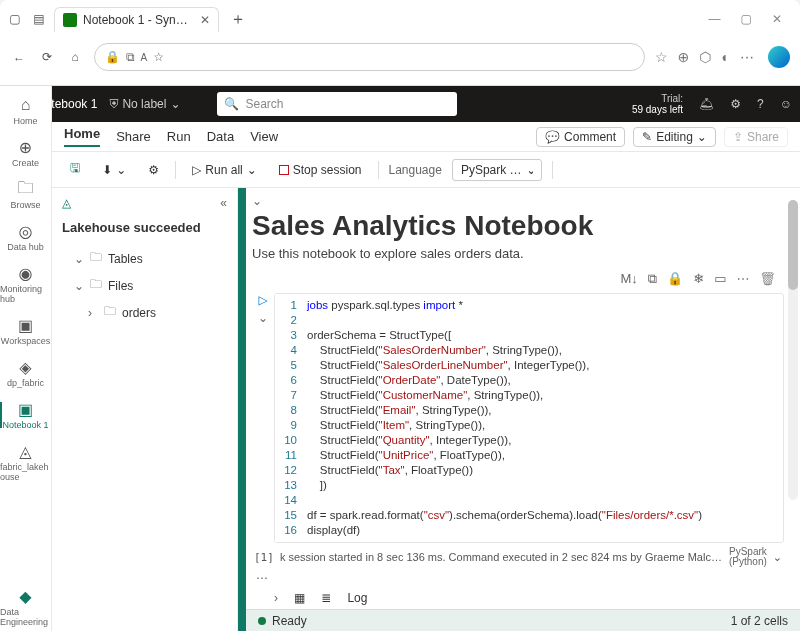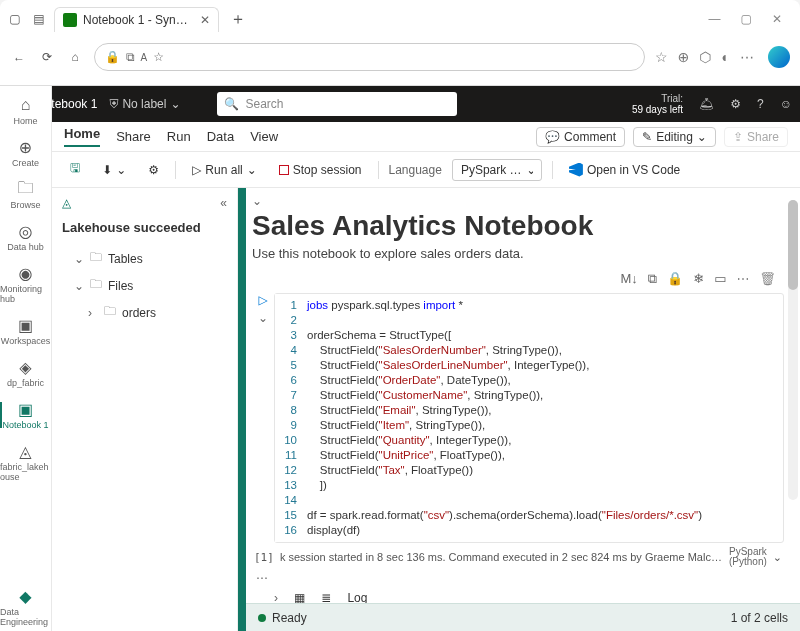--- a/index.html
+++ b/index.html
@@ -68,21 +68,21 @@
 .kw{color:#0000ff}.str{color:#a31515}
 .cell-out{display:flex;align-items:center;gap:6px;font-size:11px;color:#555;padding:4px 2px}
 .out-prefix{color:#555;font-family:Consolas,monospace}
 .out-lang{margin-left:auto;font-size:10px;color:#666;text-align:left;line-height:10px}
 .out-tabs{display:flex;align-items:center;gap:16px;padding:6px 4px 0 22px;font-size:12px}
 .out-tabs .row2{display:flex;gap:18px;margin-top:6px}
 .out-tabs .ott{color:#555}
 .out-tabs .ott.active{font-weight:600;border-bottom:2px solid #117865;padding-bottom:2px;color:#111}
 .scrollbar{position:absolute;right:2px;top:12px;width:10px;height:300px;background:#f0f0f0;border-radius:5px}
 .scroll-thumb{width:100%;height:90px;background:#c1c1c1;border-radius:5px}
-.statusbar{position:absolute;left:0;right:0;bottom:0;height:28px;background:#e8f0ee;display:flex;align-items:center;padding:0 12px;font-size:12px;color:#333;border-top:1px solid #cfe0db}
+.statusbar{position:absolute;left:0;right:0;bottom:0;height:22px;background:#e8f0ee;display:flex;align-items:center;padding:0 12px;font-size:12px;color:#333;border-top:1px solid #cfe0db}
 .statusbar .ready-dot{width:8px;height:8px;border-radius:50%;background:#107c41;margin-right:6px}
 .statusbar .right{margin-left:auto}
 </style>
 </head>
 <body>
 
 <div class="browser-chrome">
   <div class="tab-row">
     <div class="win-icon">▢</div>
     <div class="win-icon">▤</div>
@@ -241,24 +241,20 @@
       <div class="stop-sq"></div>
       <span>Stop session</span>
     </div>
   <div class="divider"></div>
   <span style="color:#666">Language</span>
   <div class="lang-pill">
       <span>PySpark (Pytho...</span>
       <span>⌄</span>
     </div>
   <div class="divider"></div>
-  <div class="tbtn">
-      <div class="vscode"></div>
-      <span>Open in VS Code</span>
-    </div>
 </div>
 
 <div class="workspace">
   <div class="explorer">
     <div class="explorer-head">
       <span style="color:#117865">◬</span>
       <span style="color:#666">«</span>
     </div>
     <div class="explorer-title">Lakehouse succeeded</div>
     <div style="height:10px"></div>

